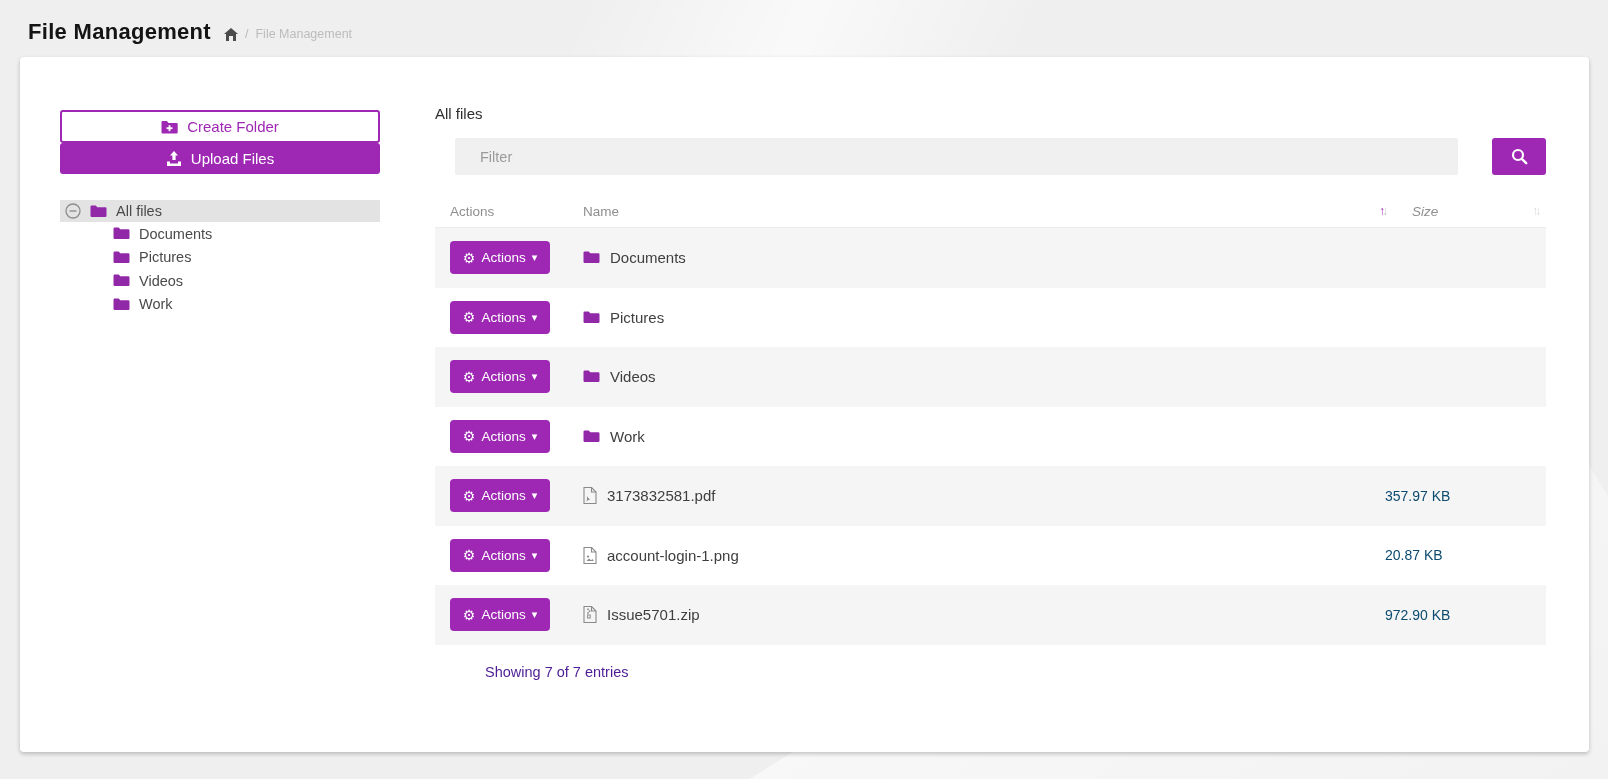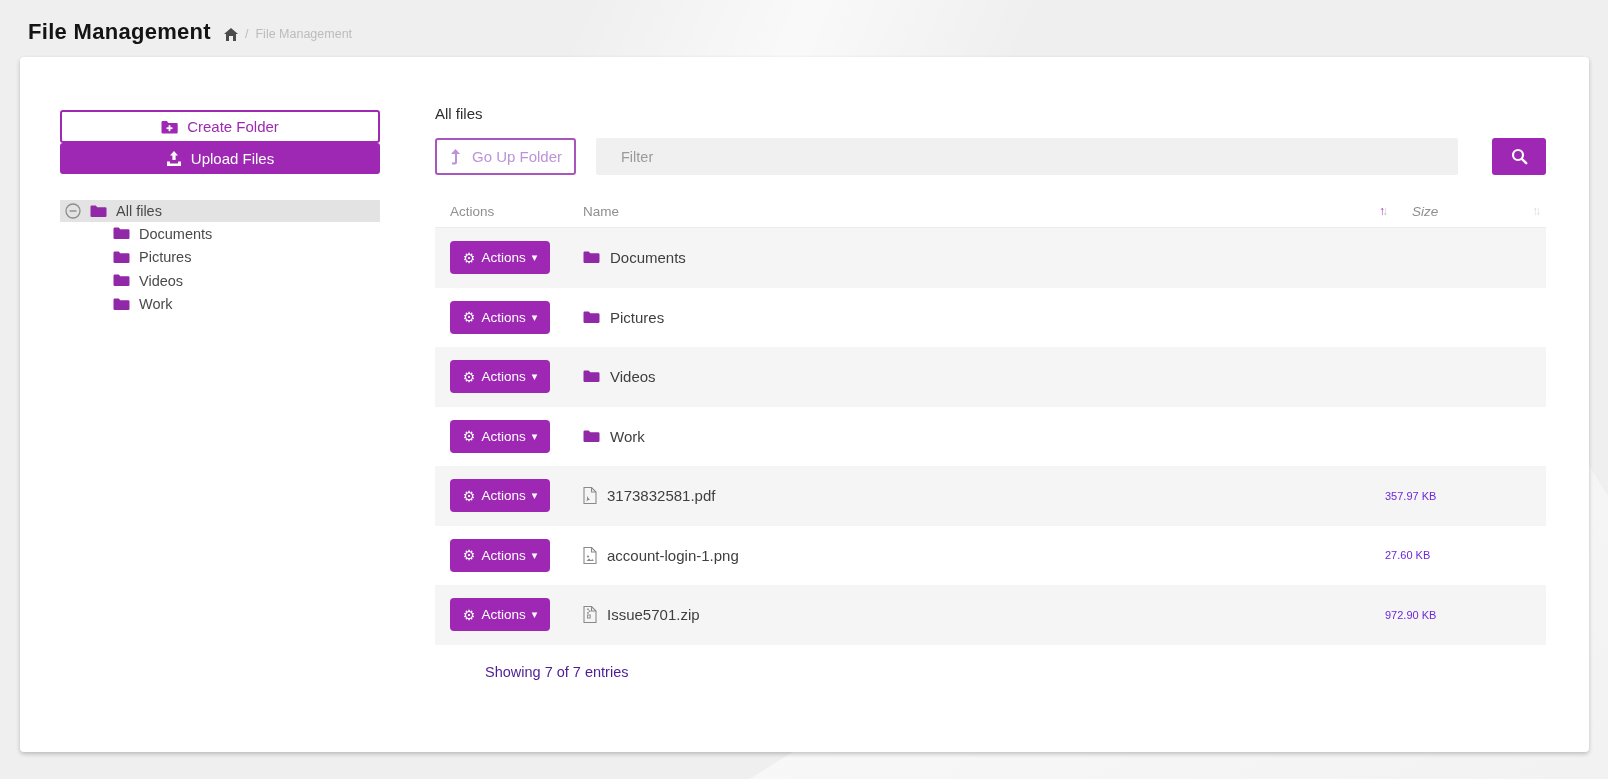--- a/index.html
+++ b/index.html
@@ -60,21 +60,21 @@
   .sort-muted { color:#dadada; }
 
   .trow { display:flex; align-items:center; height:59.5px; font-size:15px; }
   .trow.striped { background:#f5f5f6; }
   .cell-actions { width:148px; padding-left:15px; }
   .btn-actions { width:100px; height:33px; background:#9e28b3; border:none; border-radius:4px;
                  color:#fff; font-size:13.5px; gap:6px; }
   .gear-glyph { font-size:14px; line-height:1; }
   .caret-glyph { font-size:11px; line-height:1; }
   .cell-name { flex:1; display:flex; align-items:center; gap:10px; color:#3f3f3f; }
-  .cell-size { width:161px; font-size:11px; color:#6d28d9; }
+  .cell-size { width:161px; font-size:14px; color:#0c4a6e; }
 
   .table-footer { margin-top:19px; padding-left:50px; font-size:14.5px; color:#4c1d95; }
 
   .ic { display:inline-flex; flex:none; }
 </style>
 </head>
 <body>
 
 <div class="swoosh swoosh-1"></div>
 <div class="swoosh swoosh-2"></div>
@@ -162,28 +162,20 @@
         </span>
         <span>Work</span>
       </div>
     </div>
   </div>
 
   <div class="main">
     <div class="main-heading">All files</div>
 
     <div class="toolbar">
-      <button class="btn btn-goup">
-        <span class="ic">
-          <svg width="13" height="16" viewBox="0 0 13 16">
-              <path d="M6.5 0 L11 5 H8 V13 a2.5 2.5 0 0 1 -2.5 2.5 H3 V13.5 H5 a1 1 0 0 0 1-1 V5 H2 Z" fill="#bd93d6"></path>
-            </svg>
-        </span>
-        <span>Go Up Folder</span>
-      </button>
       <input class="filter-input" type="text" placeholder="Filter" style="">
       <button class="btn btn-search">
         <span class="ic">
           <svg width="17" height="17" viewBox="0 0 17 17">
               <circle cx="7" cy="7" r="5" fill="none" stroke="#fff" stroke-width="2.2"></circle>
               <line x1="10.8" y1="10.8" x2="15.2" y2="15.2" stroke="#fff" stroke-width="2.4" stroke-linecap="round"></line>
             </svg>
         </span>
       </button>
     </div>
@@ -311,21 +303,21 @@
           <span class="ic">
             <svg width="14" height="17" viewBox="0 0 14 17">
                 <path d="M1 0.5 h7.5 L13 5 v11.5 H1 Z" fill="none" stroke="#8a8a8a" stroke-width="1.1"></path>
                 <path d="M8.5 0.5 V5 H13" fill="none" stroke="#8a8a8a" stroke-width="1.1"></path>
                 <circle cx="5" cy="9.5" r="1.1" fill="#8a8a8a"></circle>
                 <path d="M3.5 14 L6 11.5 L8 13.2 L9.5 12 L10.8 14 Z" fill="#8a8a8a"></path>
               </svg>
           </span>
           <span>account-login-1.png</span>
         </div>
-        <div class="cell-size">27.60 KB</div>
+        <div class="cell-size">20.87 KB</div>
       </div>
 
       <div class="trow striped">
         <div class="cell-actions">
           <button class="btn btn-actions">
             <span class="gear-glyph">⚙</span>
             <span>Actions</span>
             <span class="caret-glyph">▾</span>
           </button>
         </div>

